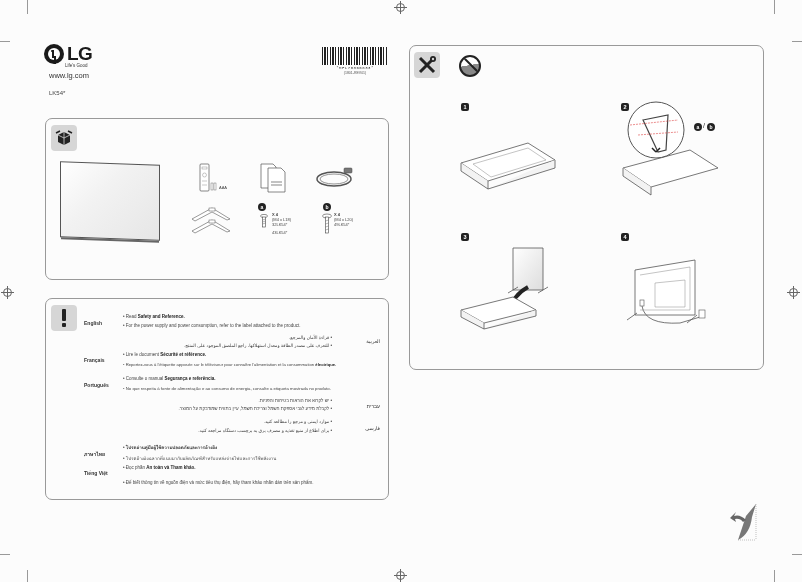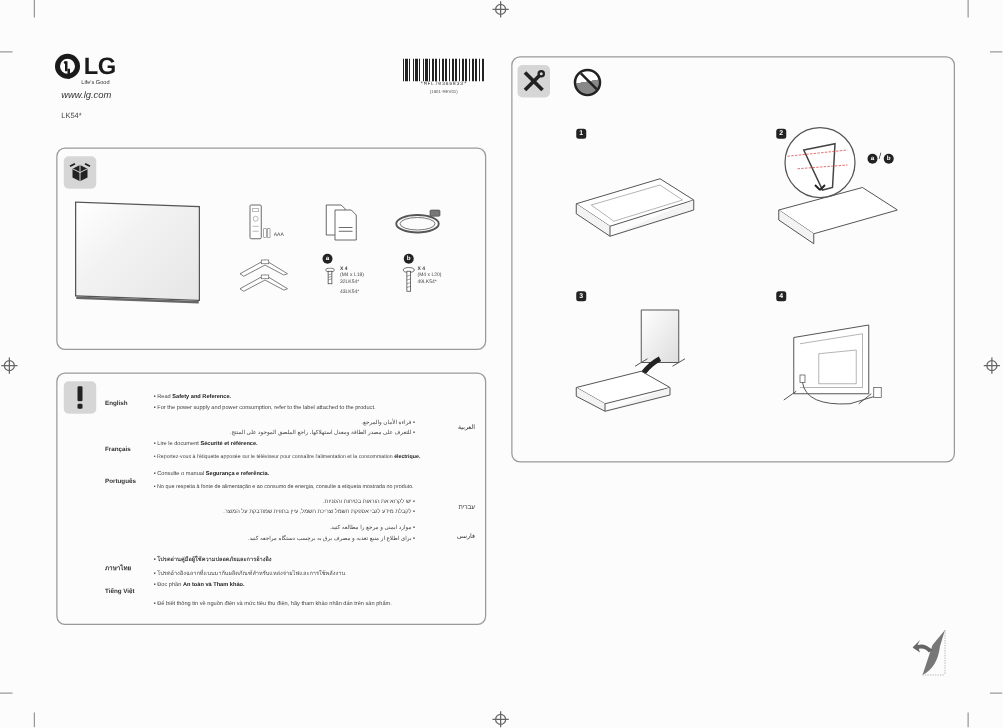--- a/index.html
+++ b/index.html
@@ -4,28 +4,28 @@
 <style>
   * { box-sizing: border-box; margin: 0; padding: 0; }
   html, body { width: 802px; height: 582px; background: #fcfcfc; overflow: hidden; }
   body { position: relative; font-family: "Liberation Sans", sans-serif; color: #333; }
 
   .crop { position: absolute; background: #999; }
   .reg { position: absolute; width: 9px; height: 9px; border: 1px solid #666; border-radius: 50%; }
   .reg::before { content: ""; position: absolute; left: 3px; top: -3px; width: 1px; height: 13px; background: #666; }
   .reg::after { content: ""; position: absolute; top: 3px; left: -3px; height: 1px; width: 13px; background: #666; }
 
-  .logo { position: absolute; left: 44px; top: 43px; display: flex; align-items: flex-start; }
+  .logo { position: absolute; left: 44px; top: 43px; display: flex; align-items: center; }
   .logo-circle { width: 20px; height: 20px; border-radius: 50%; background: #1a1a1a; position: relative; }
   .logo-circle::before { content: ""; position: absolute; left: 4px; top: 4px; width: 12px; height: 12px; border-radius: 50%; background: #fcfcfc; }
   .logo-circle::after { content: ""; position: absolute; left: 8px; top: 6px; width: 2px; height: 8px; background: #1a1a1a; box-shadow: 2px 6px 0 -0px #1a1a1a; }
   .logo-dot { position: absolute; left: 7px; top: 6px; width: 2px; height: 2px; background:#1a1a1a; border-radius:50%; z-index:2; }
   .logo-text { font-size: 19px; font-weight: bold; color: #1a1a1a; margin-left: 3px; letter-spacing: -0.5px; }
   .tagline { position: absolute; left: 65px; top: 63px; font-size: 4.5px; color: #333; }
-  .website { position: absolute; left: 49px; top: 71px; font-size: 7.5px; color: #333; font-style: italic; }
+  .website { position: absolute; left: 49px; top: 71px; font-size: 7.5px; color: #333; }
   .model { position: absolute; left: 49px; top: 90px; font-size: 6px; color: #444; }
 
   .barcode { position: absolute; left: 322px; top: 47px; width: 66px; height: 18px;
     background: repeating-linear-gradient(90deg, #222 0 1px, #fff 1px 2px, #222 2px 4px, #fff 4px 5px, #222 5px 6px, #fff 6px 8px); }
   .barcode-num { position: absolute; left: 322px; top: 66px; width: 66px; text-align: center; font-size: 4px; font-family: "Liberation Mono", monospace; color: #333; letter-spacing: 0.5px; }
   .barcode-sub { position: absolute; left: 322px; top: 71px; width: 66px; text-align: center; font-size: 3.5px; color: #555; }
 
   .panel { position: absolute; border: 1px solid #999; border-radius: 7px; background: #fcfcfc; }
   .icon-box { position: absolute; width: 26px; height: 26px; border-radius: 4px; background: #d6d6d6; display: flex; align-items: center; justify-content: center; }
 

